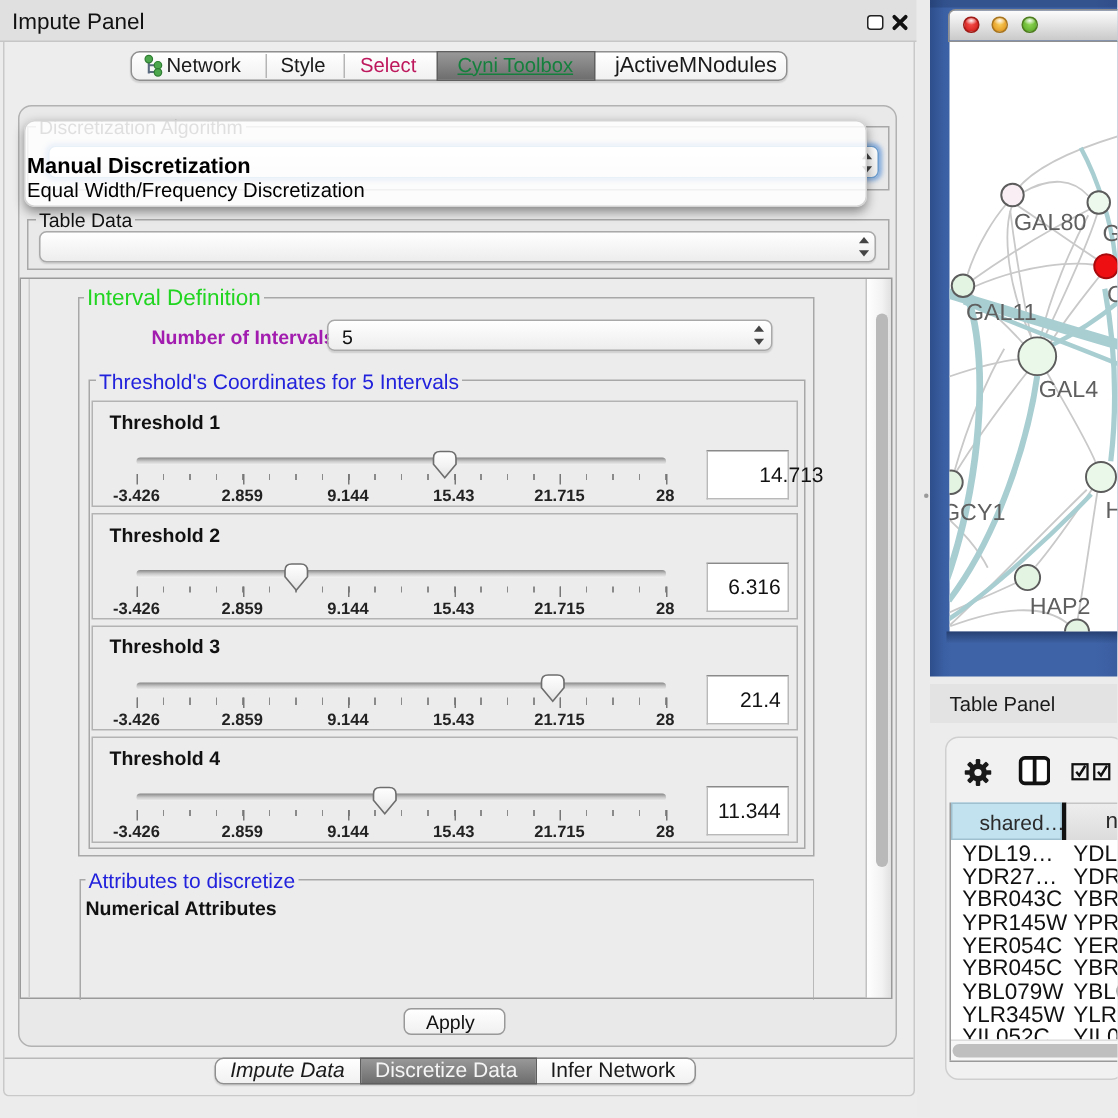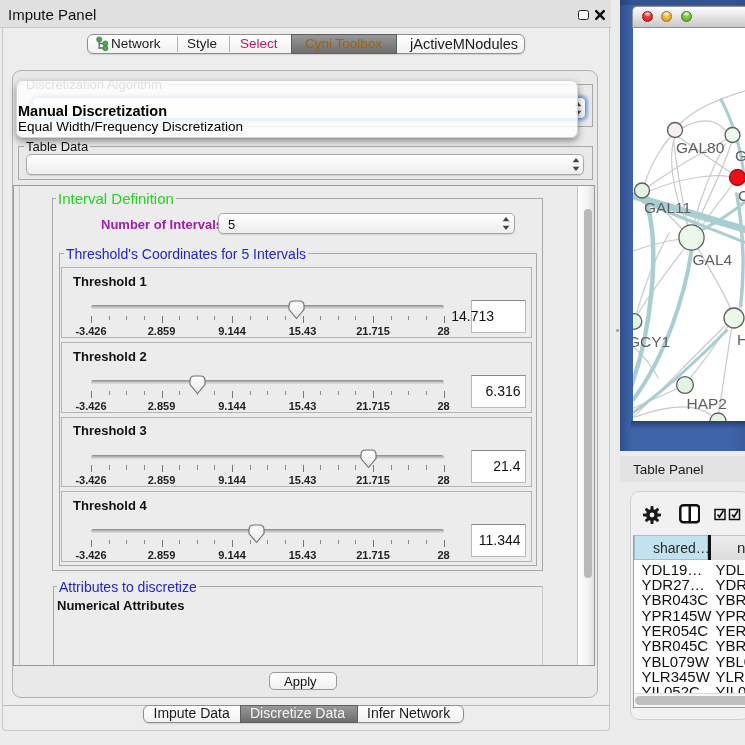--- a/index.html
+++ b/index.html
@@ -30,21 +30,21 @@
 <div class="abs" style="left:229px;top:36px;width:1px;height:16px;background:#b5b5b5;"></div>
 <svg class="abs" style="left:96px;top:36px;" width="14" height="16" viewBox="0 0 14 16">
   <path d="M3.2 4 L3.2 13 M3.8 7.5 L8 7.5 M3.8 12 L8 12" stroke="#5a6b80" stroke-width="1.4" fill="none"></path>
   <circle cx="3.2" cy="3.4" r="2.5" fill="#4da84d" stroke="#2e7d32" stroke-width="0.8"></circle>
   <circle cx="9.3" cy="7.5" r="2.5" fill="#4da84d" stroke="#2e7d32" stroke-width="0.8"></circle>
   <circle cx="9.3" cy="12.2" r="2.5" fill="#4da84d" stroke="#2e7d32" stroke-width="0.8"></circle>
 </svg>
 <div class="txt" style="left:111px;top:35.5px;font-size:13.5px;color:#1a1a1a;">Network</div>
 <div class="txt" style="left:187px;top:35.5px;font-size:13.5px;color:#1a1a1a;">Style</div>
 <div class="txt" style="left:240px;top:35.5px;font-size:13.5px;color:#be185d;">Select</div>
-<div class="txt" style="left:305px;top:35.5px;font-size:13.5px;color:#a16207;">Cyni Toolbox</div>
+<div class="txt" style="left:305px;top:35.5px;font-size:13.5px;color:#15803d;text-decoration:underline;">Cyni Toolbox</div>
 <div class="txt" style="left:410px;top:35.5px;font-size:14.5px;color:#1a1a1a;">jActiveMNodules</div>
 
 <div class="abs" style="left:11.5px;top:69.5px;width:586px;height:628px;background:#e9e9e9;border:1px solid #b2b2b2;border-radius:9px;"></div>
 
 <div class="abs" style="left:17.5px;top:84px;width:575px;height:42.5px;border:1px solid #a8a8a8;"></div>
 <div class="txt" style="left:24px;top:77px;font-size:13px;color:#3a3a3a;background:#e9e9e9;padding:0 2px;">Discretization Algorithm</div>
 <div class="abs" style="left:32px;top:97px;width:554px;height:22px;border-radius:5px;background:linear-gradient(#ffffff,#ededed);border:1.5px solid #6f9fd0;box-shadow:0 0 3px 1.5px rgba(90,145,215,0.7);"></div>
 <svg class="abs" style="left:573px;top:100.5px;" width="10" height="15" viewBox="0 0 10 15">
   <path d="M5 1 L8.4 5.2 L1.6 5.2 Z" fill="#444"></path>
   <path d="M5 14 L8.4 9.8 L1.6 9.8 Z" fill="#444"></path>
@@ -99,21 +99,21 @@
   <defs>
         <linearGradient id="th1" x1="0" y1="0" x2="0" y2="1">
     <stop offset="0" stop-color="#ffffff"></stop>
           <stop offset="0.55" stop-color="#f2f2f2"></stop>
           <stop offset="1" stop-color="#e2e2e2"></stop>
   </linearGradient>
       </defs>
   <path d="M1 5.5 Q1 1 5.5 1 L11.5 1 Q16 1 16 5.5 L16 9.5 L8.5 18.5 L1 9.5 Z" fill="url(#th1)" stroke="#6e6e6e" stroke-width="1.1"></path>
 </svg>
 <div class="abs" style="left:470.5px;top:300.3px;width:55.5px;height:33px;background:#fff;border:1px solid #b9b9b9;border-top:1.5px solid #8a8a8a;"></div>
-<div class="txt" style="left:444px;top:308.3px;width:50px;font-size:14px;color:#111;text-align:right;">14.713</div>
+<div class="txt" style="left:499px;top:308.3px;width:50px;font-size:14px;color:#111;text-align:right;">14.713</div>
 
 <div class="abs" style="left:61px;top:342.0px;width:471px;height:70.5px;border:1px solid #b3b3b3;background:#ececec;"></div>
 <div class="txt" style="left:73px;top:348.5px;font-size:13px;font-weight:bold;color:#111;">Threshold 2</div>
 <div class="abs" style="left:91px;top:380.0px;width:352.6px;height:5px;border-radius:3px;background:linear-gradient(#878787,#c9c9c9 50%,#f3f3f3);"></div>
 <div class="abs" style="left:91px;top:390.5px;width:353.6px;height:4.5px;background:repeating-linear-gradient(90deg,#8a8a8a 0,#8a8a8a 1px,transparent 1px,transparent 17.625px);"></div>
 <div class="abs" style="left:91.0px;top:390.5px;width:1px;height:7px;background:#777;"></div>
 <div class="abs" style="left:161.5px;top:390.5px;width:1px;height:7px;background:#777;"></div>
 <div class="abs" style="left:232.0px;top:390.5px;width:1px;height:7px;background:#777;"></div>
 <div class="abs" style="left:302.5px;top:390.5px;width:1px;height:7px;background:#777;"></div>
 <div class="abs" style="left:373.0px;top:390.5px;width:1px;height:7px;background:#777;"></div>
@@ -198,21 +198,21 @@
 <div class="abs" style="left:52.5px;top:585.5px;width:490px;height:95px;border:1px solid #a8a8a8;clip-path:inset(0 0 14px 0);"></div>
 <div class="txt" style="left:57px;top:578.5px;font-size:14px;color:#2222dd;background:#ececec;padding:0 2px;">Attributes to discretize</div>
 <div class="txt" style="left:57px;top:597.5px;font-size:13px;font-weight:bold;color:#111;">Numerical Attributes</div>
 
 <div class="abs" style="left:268.5px;top:672px;width:68px;height:18px;border:1px solid #999;border-radius:5px;background:linear-gradient(#ffffff,#f0f0f0);"></div>
 <div class="txt" style="left:284px;top:674px;font-size:13px;color:#111;">Apply</div>
 
 <div class="abs" style="left:2.5px;top:704.6px;width:606px;height:1px;background:#b9b9b9;"></div>
 <div class="abs" style="left:143px;top:704.6px;width:321px;height:18.6px;border:1px solid #8f8f8f;border-radius:6px;background:linear-gradient(#ffffff,#f1f1f1);box-shadow:0 1px 1px rgba(0,0,0,0.12);"></div>
 <div class="abs" style="left:240px;top:704.6px;width:118px;height:18.6px;background:linear-gradient(#989898,#6e6e6e);border:1px solid #5f5f5f;"></div>
-<div class="txt" style="left:153.5px;top:705.3px;font-size:14px;color:#1a1a1a;">Impute Data</div>
+<div class="txt" style="left:153.5px;top:705.3px;font-size:14px;color:#1a1a1a;font-style:italic;">Impute Data</div>
 <div class="txt" style="left:250px;top:705.3px;font-size:14px;color:#f5f5f5;">Discretize Data</div>
 <div class="txt" style="left:367px;top:705.3px;font-size:14px;color:#1a1a1a;">Infer Network</div>
 
 <div class="abs" style="left:15.5px;top:80px;width:562px;height:58px;background:rgba(255,255,255,0.84);border:1px solid #d4d4d4;border-radius:7px;box-shadow:0 3px 7px rgba(0,0,0,0.42);"></div>
 <div class="txt" style="left:18px;top:103px;font-size:14.5px;font-weight:bold;color:#000;">Manual Discretization</div>
 <div class="txt" style="left:18px;top:118.5px;font-size:13.5px;color:#000;">Equal Width/Frequency Discretization</div>
 
 <div class="abs" style="left:610.5px;top:0;width:9.5px;height:745px;background:#ebebeb;"></div>
 <div class="abs" style="left:616px;top:328.5px;width:3px;height:3px;background:#9a9a9a;border-radius:2px;"></div>
 

